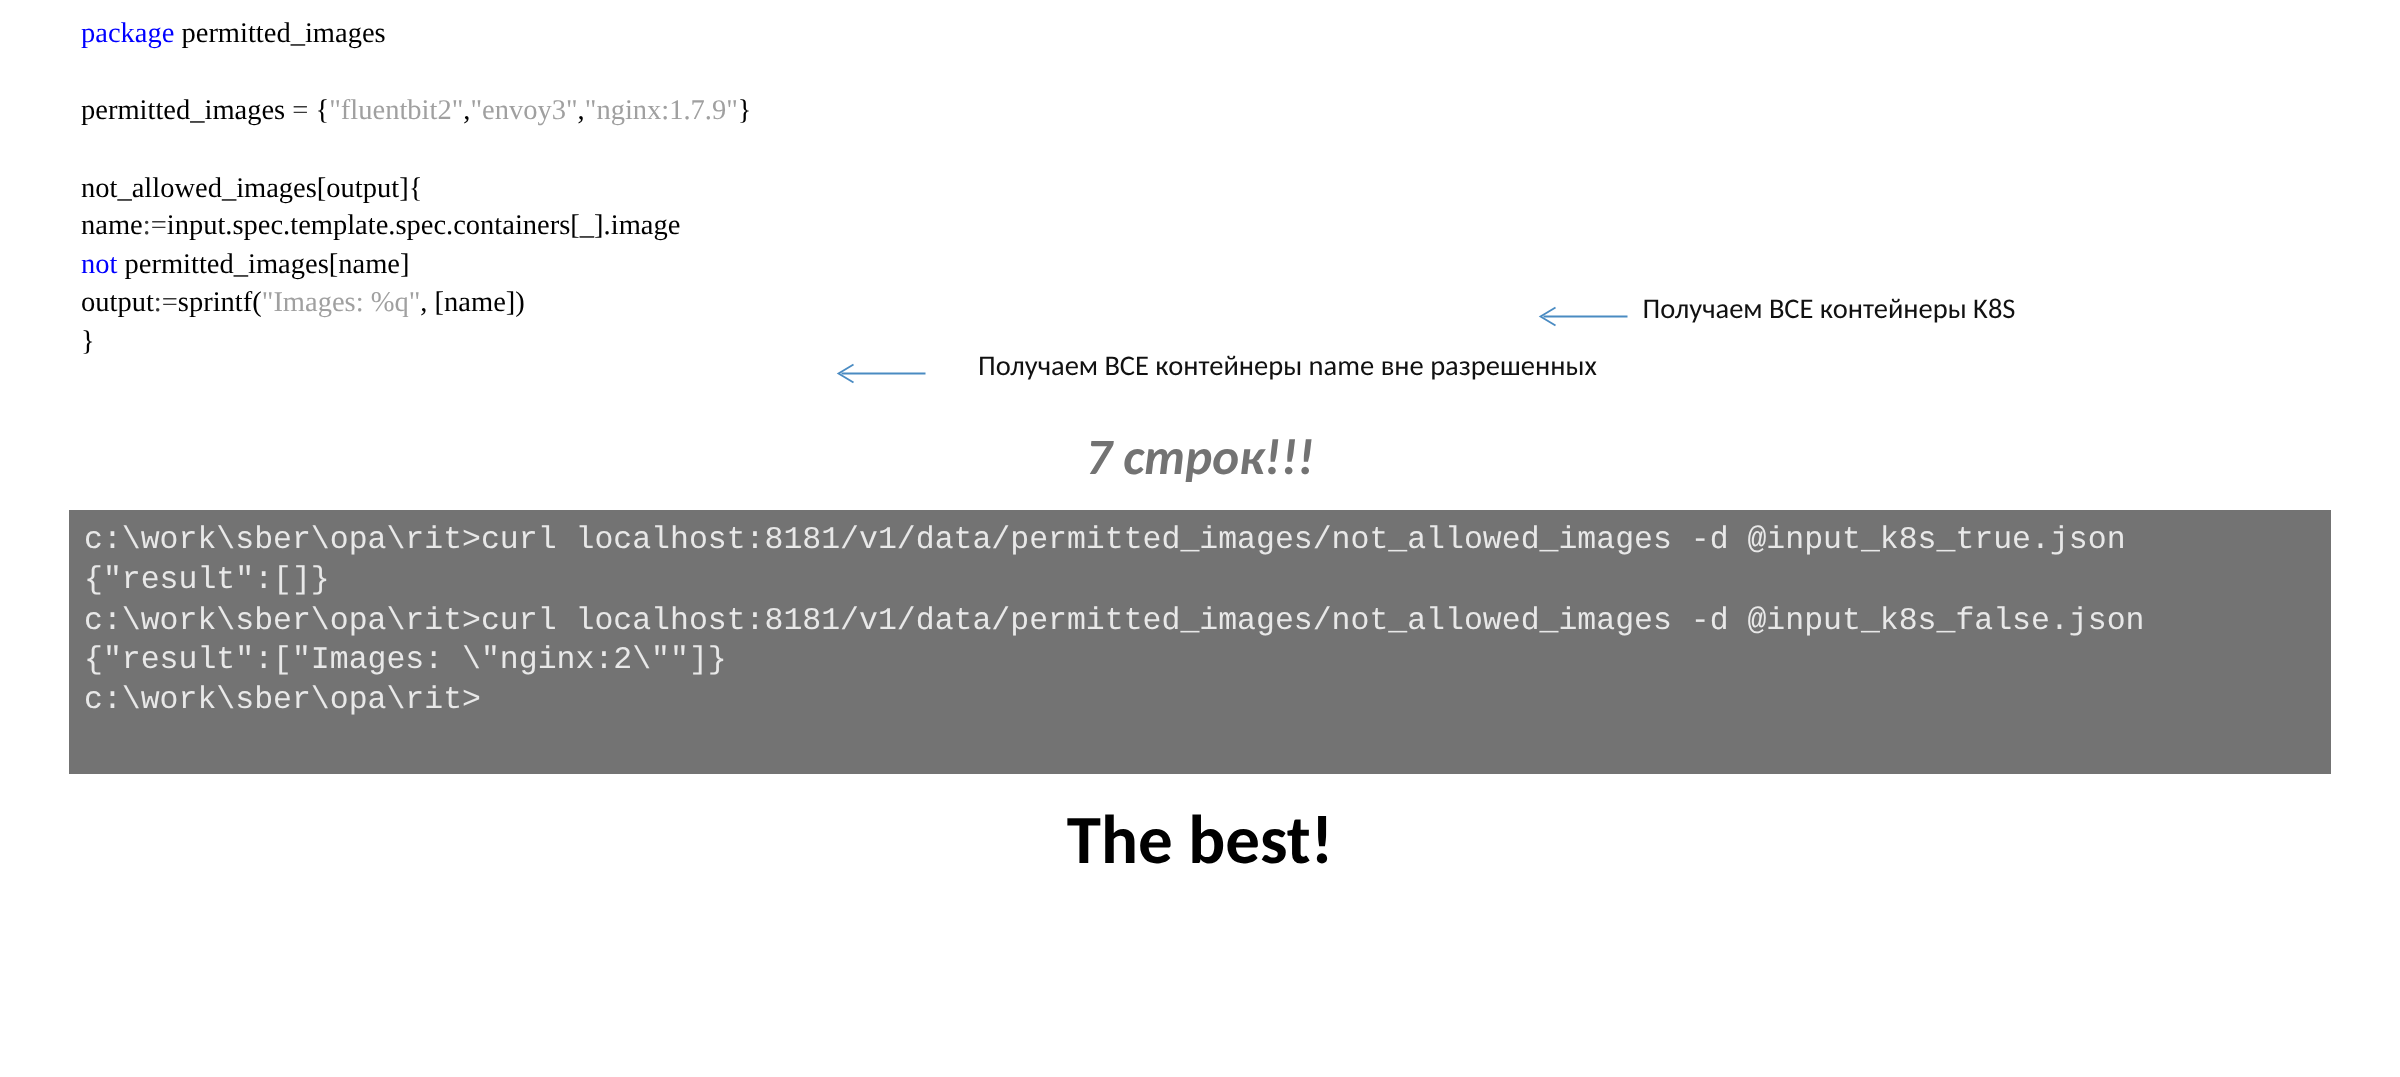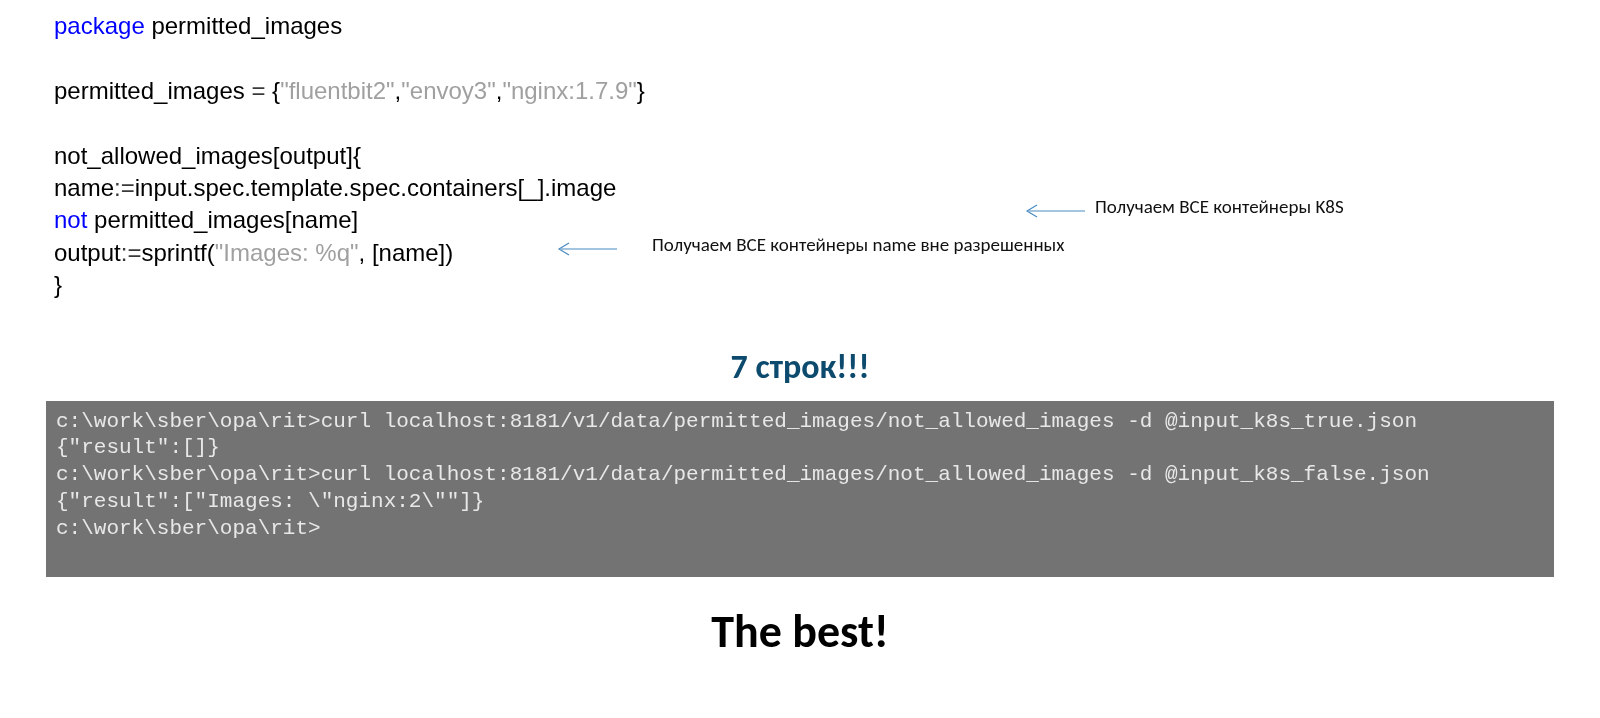--- a/index.html
+++ b/index.html
@@ -5,22 +5,22 @@
   html, body {
     margin: 0;
     padding: 0;
     width: 1600px;
     height: 718px;
     background: #fff;
     font-family: "Segoe UI", Arial, sans-serif;
     overflow: hidden;
   }
   .code-block {
-    font-family: Liberation Sans, sans-serif;
-    font-size: 24px;
+    font-family: Liberation Serif, serif;
+    font-size: 19px;
     line-height: 1.35;
     white-space: pre;
     color: #000;
     margin: 10px 0 0 54px;
   }
   .kw   { color: #0000ff; }
   .grey { color: #a0a0a0; }
   .dim  { color: #3a3a3a; }
   .annotation {
     position: absolute;
@@ -34,38 +34,39 @@
     overflow: visible;
     pointer-events: none;
   }
   .heading-mid {
     text-align: center;
     font-family: "Calibri", "Segoe UI", Arial, sans-serif;
     font-weight: 700;
     font-size: 34px;
     margin-top: 44px;
     margin-bottom: 14px;
-    color: #0c4a6e;
+    color: #737373;
+    font-style: italic;
   }
   .terminal {
     background: #737373;
     color: #e8e8e8;
     font-family: Consolas, "Courier New", monospace;
     font-size: 21px;
     line-height: 1.28;
     white-space: pre;
     padding: 8px 10px 34px 10px;
     margin: 0 46px;
   }
   .heading-bottom {
     text-align: center;
     font-family: "Calibri", "Segoe UI", Arial, sans-serif;
     font-weight: 700;
     font-size: 46px;
-    margin-top: 26px;
+    margin-top: 16px;
     color: #000;
   }
 </style>
 </head>
 <body>
 
 <div class="code-block"><span class="kw">package</span><span> permitted_images</span>
 
 <span>permitted_images </span><span class="dim">=</span><span> {</span><span class="grey">"fluentbit2"</span><span>,</span><span class="grey">"envoy3"</span><span>,</span><span class="grey">"nginx:1.7.9"</span><span>}</span>
 

